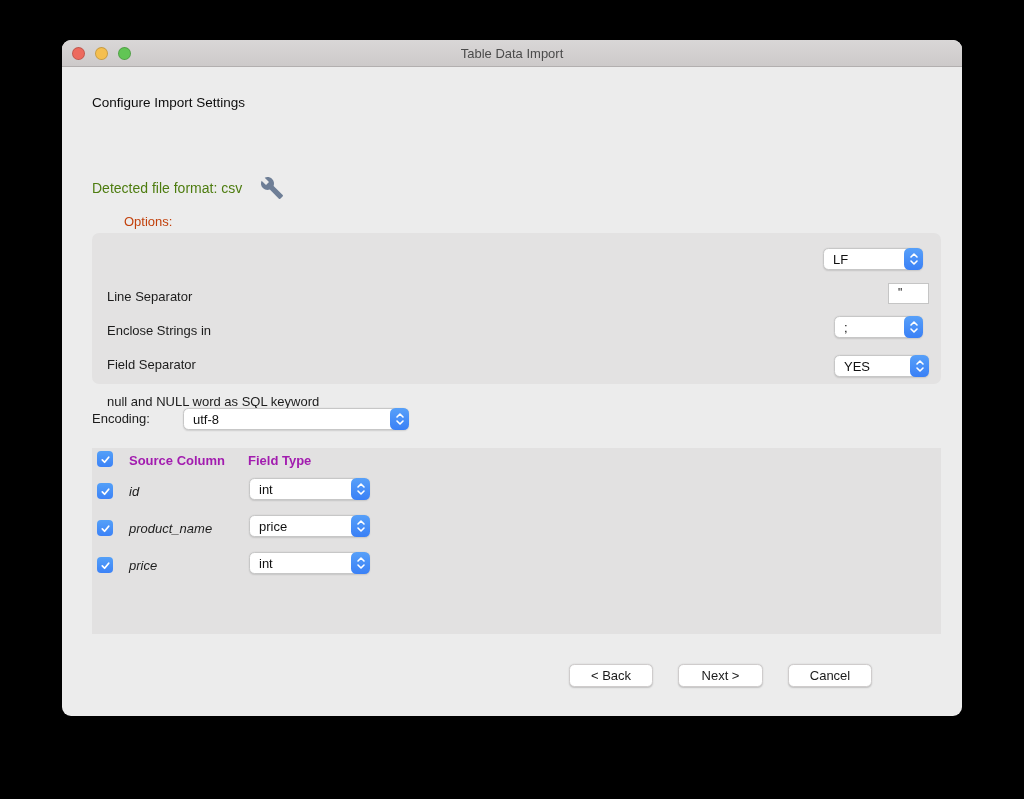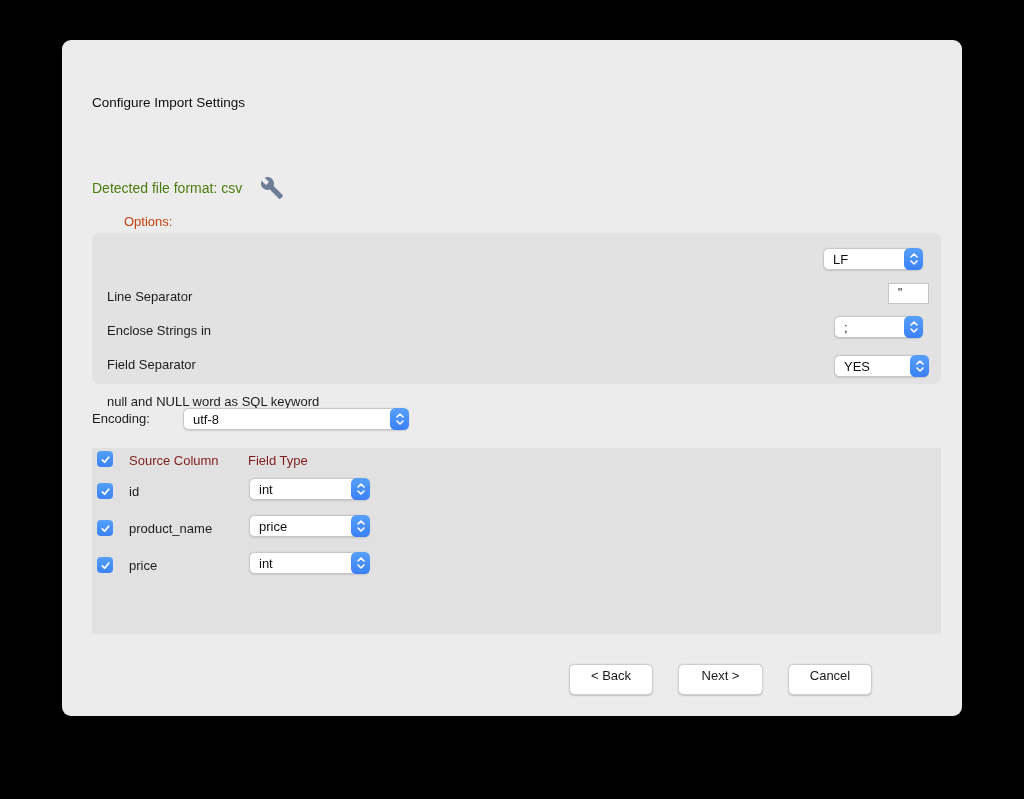--- a/index.html
+++ b/index.html
@@ -25,51 +25,57 @@
 
   .detected { position:absolute; left:30px; top:140px; font-size:14px; color:#4d7c0f; }
   .wrench { position:absolute; left:198px; top:136px; width:24px; height:24px; color:#6e7e96; }
 
   .options-label { position:absolute; left:62px; top:174px; font-size:13px; color:#c2410c; }
   .options-box { position:absolute; left:30px; top:193px; width:849px; height:151px;
     background:#e3e2e2; border-radius:7px; }
   .opt-label { position:absolute; left:15px; font-size:13px; color:#1c1c1c; white-space:nowrap;margin-top:36px; }
 
   .table-box { position:absolute; left:30px; top:408px; width:849px; height:186px; background:#e2e1e1; }
-  .th { position:absolute; font-size:13px; color:#7f1d1d; }
-  .row-label { position:absolute; left:37px; font-size:13px; color:#1c1c1c; }
+  .th { position:absolute; font-size:13px; color:#a21caf;font-weight:bold; }
+  .row-label { position:absolute; left:37px; font-size:13px; color:#1c1c1c;font-style:italic; }
 
   
   .select { position:absolute; height:22px; background:#fff; border:1px solid #c7c7c7;
     border-radius:5.5px; box-shadow:0 0.5px 1.5px rgba(0,0,0,.12); cursor:default; }
   .select-value { position:absolute; left:9px; top:50%; transform:translateY(-50%);
     font-size:13px; color:#111; white-space:nowrap; }
   .select-stepper { position:absolute; right:-1px; top:-1px; width:19px; height:22px;
     background:linear-gradient(180deg,#57a0f9 0%,#3a80f6 100%);
     border-radius:5.5px; display:flex; align-items:center; justify-content:center; }
 
   .text-input { position:absolute; height:21px; background:#fff; border:1px solid #c5c5c5;
     font-size:12px; color:#111; padding:0 0 2px 9px; outline:none;
     font-family:"Liberation Sans","DejaVu Sans",sans-serif; }
 
   
   .checkbox { position:absolute; width:16px; height:16px; border-radius:4px;
     background:linear-gradient(180deg,#54a0f8 0%,#3c82f7 100%);
     display:flex; align-items:center; justify-content:center; }
 
   
-  .btn { position:absolute; top:624px; height:31px; background:#ffffff;
+  .btn { position:absolute; top:624px; height:23px; background:#ffffff;
     border:1px solid #cfcccc; border-radius:5.5px; font-size:13px; color:#1a1a1a;
     box-shadow:0 0.5px 1.5px rgba(0,0,0,.18); text-align:center; line-height:21px; cursor:default; }
 </style>
 </head>
 <body>
 
 <div class="window">
 
+  <div class="titlebar">
+    <span class="tl red"></span>
+    <span class="tl yellow"></span>
+    <span class="tl green"></span>
+    <div class="titlebar-title">Table Data Import</div>
+  </div>
 
   <div class="heading">Configure Import Settings</div>
 
   <div class="detected">Detected file format: csv</div>
   <div class="wrench">
     <svg viewBox="0 0 24 24" width="24" height="24" fill="currentColor">
       <path d="M22.7 19l-9.1-9.1c.9-2.3.4-5-1.5-6.9-2-2-5-2.4-7.4-1.3L9 6 6 9 1.6 4.7C.4 7.1.9 10.1 2.9 12.1c1.9 1.9 4.6 2.4 6.9 1.5l9.1 9.1c.4.4 1 .4 1.4 0l2.3-2.3c.5-.4.5-1.1.1-1.4z"></path>
     </svg>
   </div>
 

